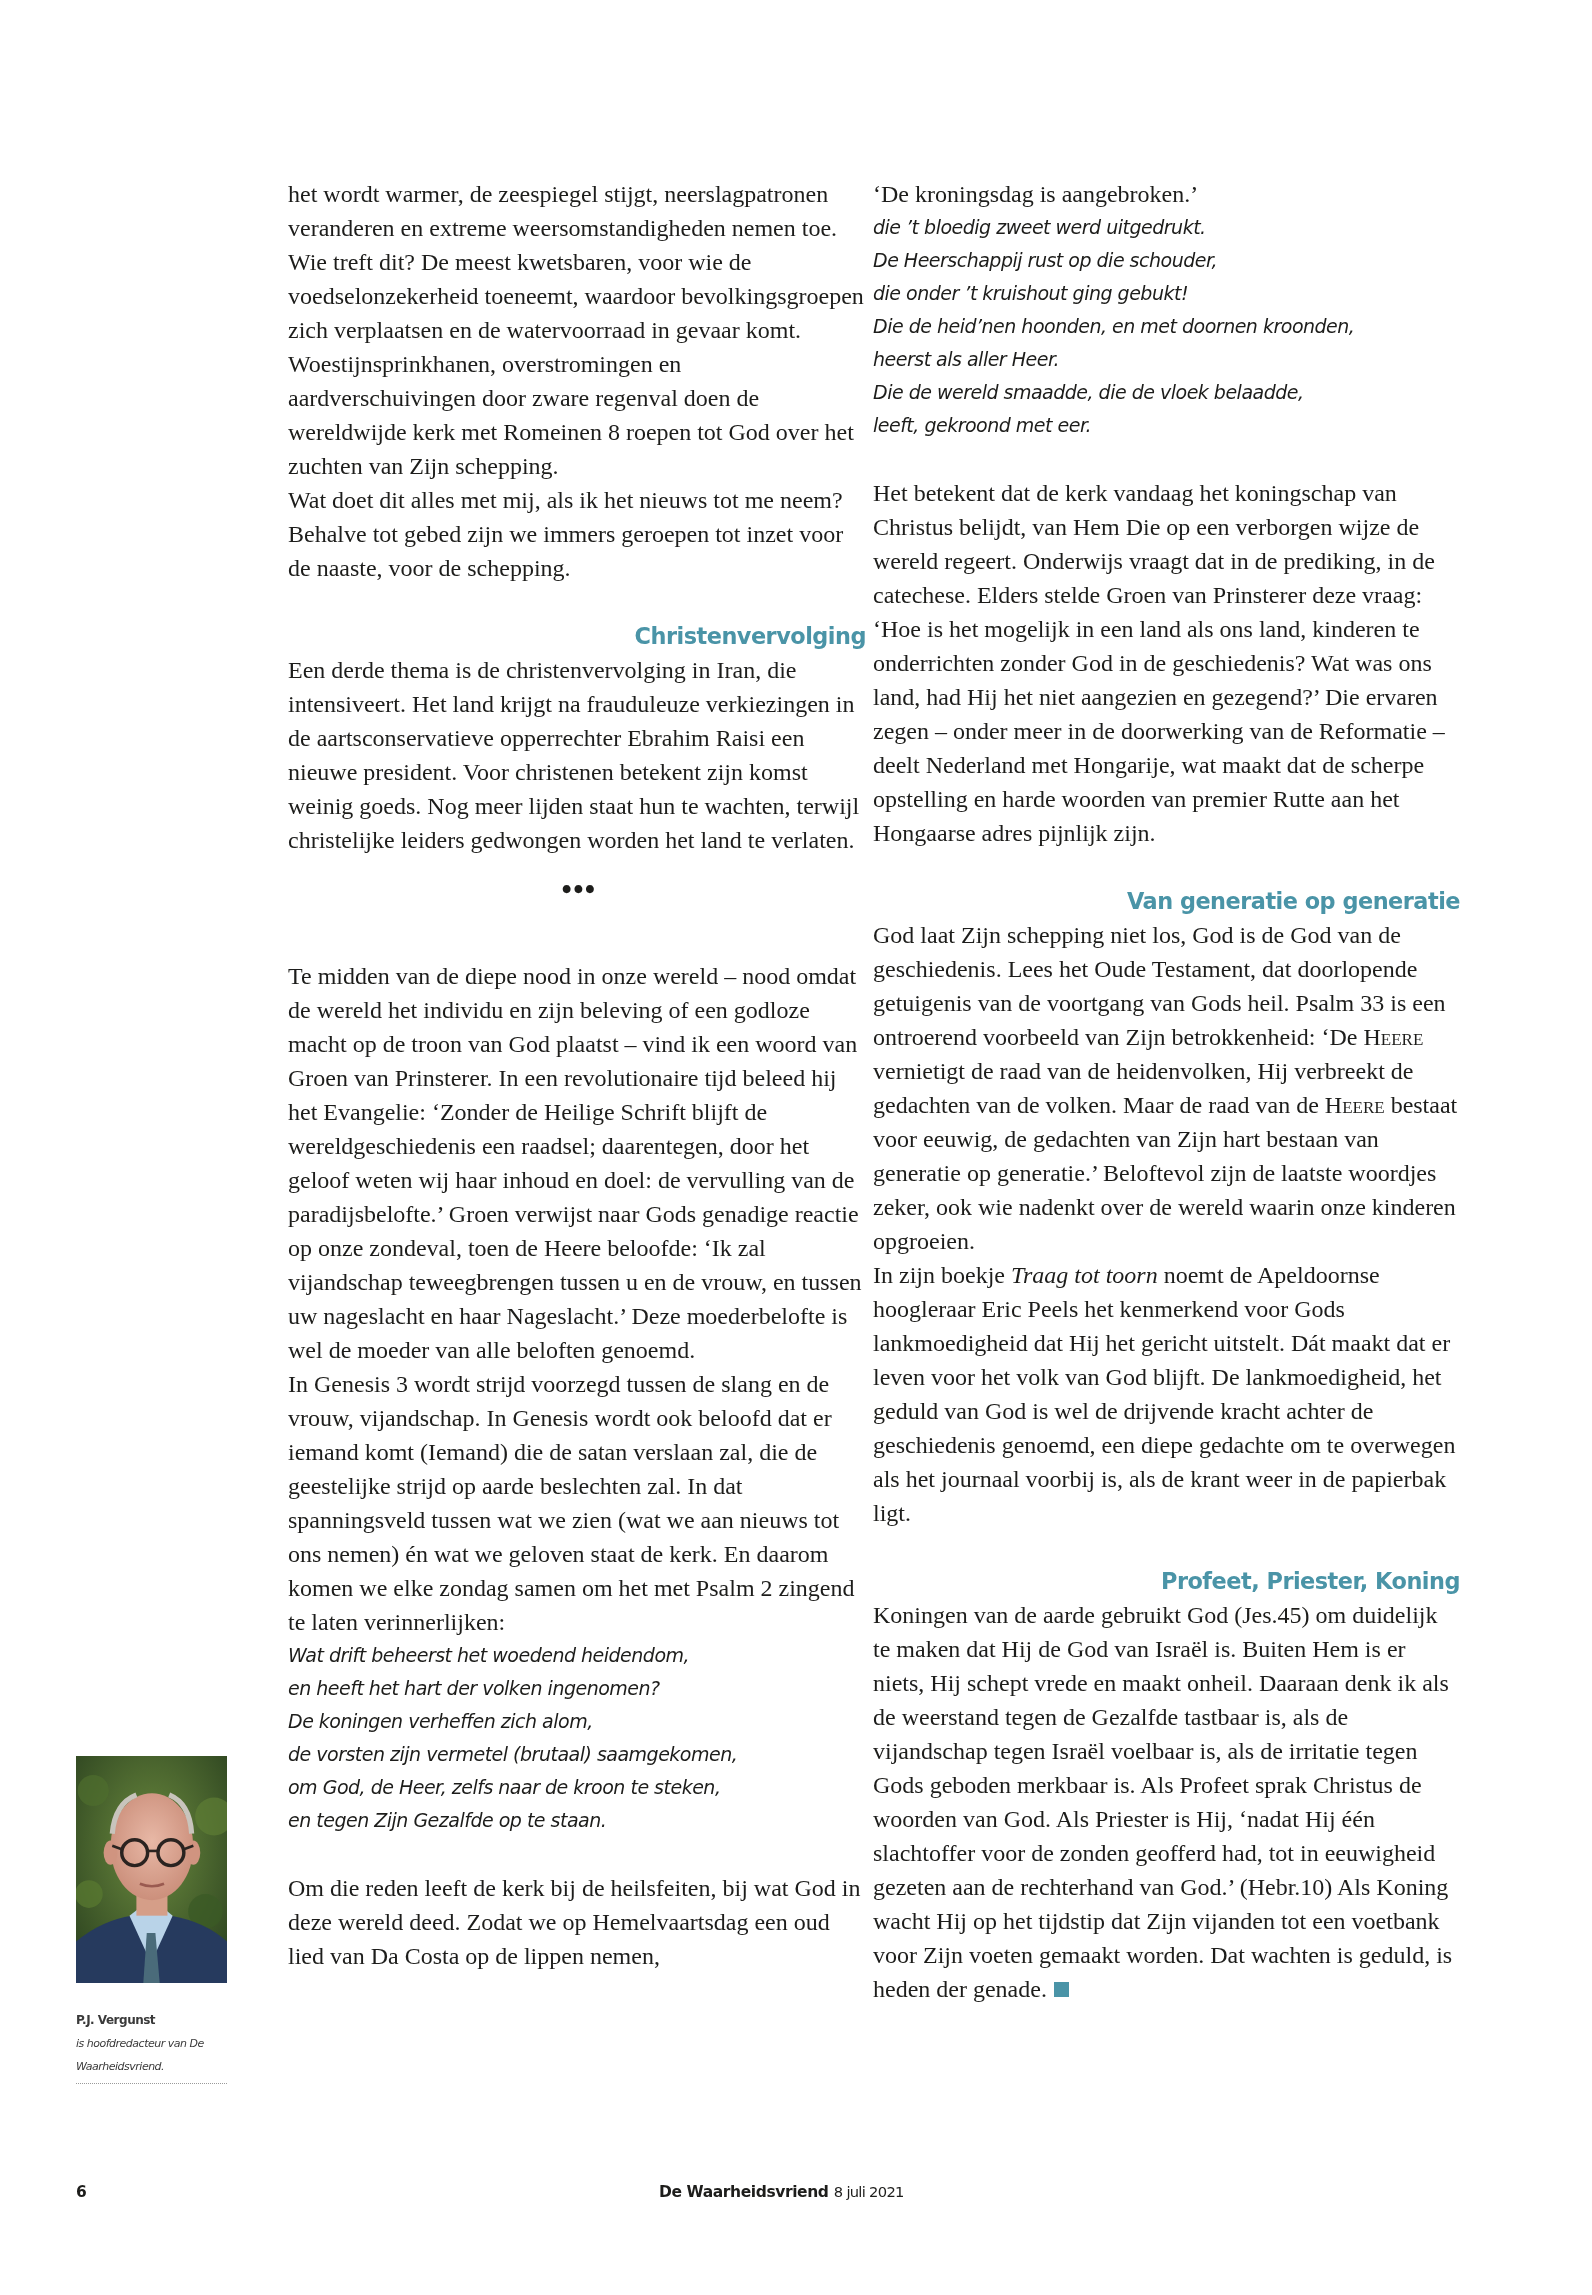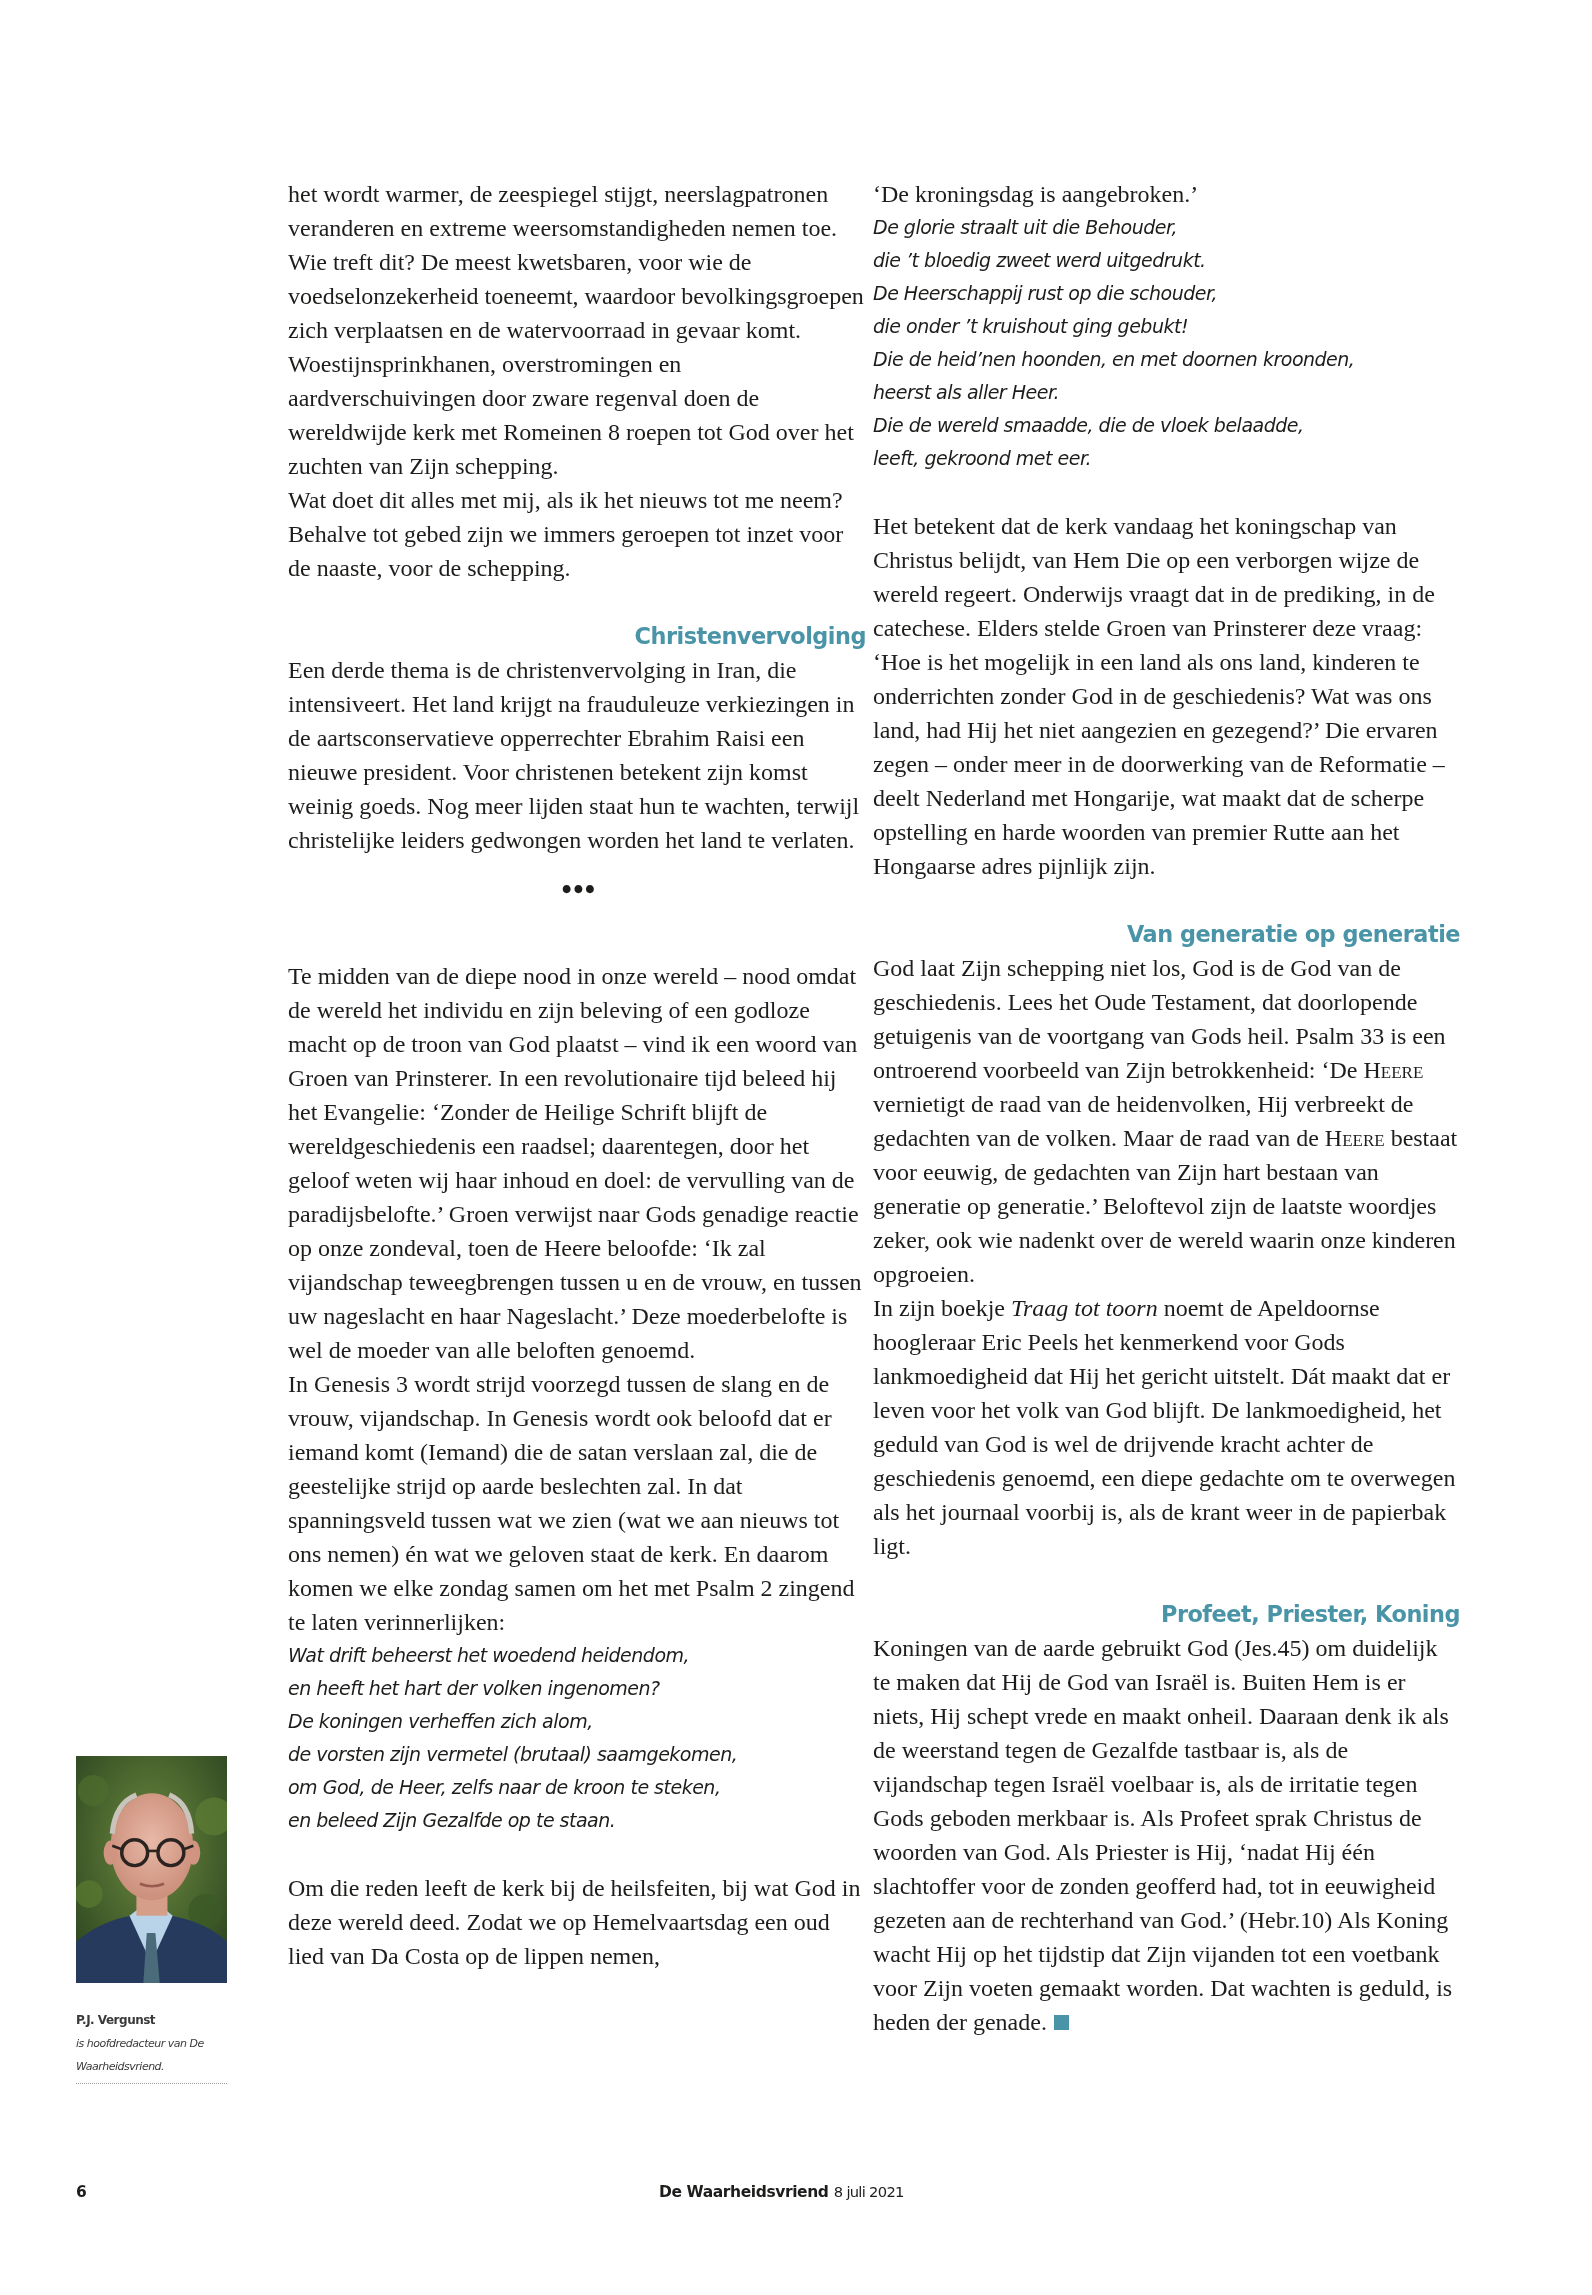--- a/index.html
+++ b/index.html
@@ -40,30 +40,29 @@
 
   <p>Te midden van de diepe nood in onze wereld – nood omdat de wereld het individu en zijn beleving of een godloze macht op de troon van God plaatst – vind ik een woord van Groen van Prinsterer. In een revolutionaire tijd beleed hij het Evangelie: ‘Zonder de Heilige Schrift blijft de wereldgeschiedenis een raadsel; daarentegen, door het geloof weten wij haar inhoud en doel: de vervulling van de paradijsbelofte.’ Groen verwijst naar Gods genadige reactie op onze zondeval, toen de Heere beloofde: ‘Ik zal vijandschap teweegbrengen tussen u en de vrouw, en tussen uw nageslacht en haar Nageslacht.’ Deze moederbelofte is wel de moeder van alle beloften genoemd.</p>
 
   <p>In Genesis 3 wordt strijd voorzegd tussen de slang en de vrouw, vijandschap. In Genesis wordt ook beloofd dat er iemand komt (Iemand) die de satan verslaan zal, die de geestelijke strijd op aarde beslechten zal. In dat spanningsveld tussen wat we zien (wat we aan nieuws tot ons nemen) én wat we geloven staat de kerk. En daarom komen we elke zondag samen om het met Psalm 2 zingend te laten verinnerlijken:</p>
   <div class="verse">
     <div>Wat drift beheerst het woedend heidendom,</div>
     <div>en heeft het hart der volken ingenomen?</div>
     <div>De koningen verheffen zich alom,</div>
     <div>de vorsten zijn vermetel (brutaal) saamgekomen,</div>
     <div>om God, de Heer, zelfs naar de kroon te steken,</div>
-    <div>en beleed Zijn Gezalfde op te staan.</div>
+    <div>en tegen Zijn Gezalfde op te staan.</div>
   </div>
   <div class="gap"></div>
   <p>Om die reden leeft de kerk bij de heilsfeiten, bij wat God in deze wereld deed. Zodat we op Hemelvaartsdag een oud lied van Da Costa op de lippen nemen,</p>
 </div>
 
 <div class="col col-right">
   <p>‘De kroningsdag is aangebroken.’</p>
   <div class="verse">
-    <div>De glorie straalt uit die Behouder,</div>
     <div>die ’t bloedig zweet werd uitgedrukt.</div>
     <div>De Heerschappij rust op die schouder,</div>
     <div>die onder ’t kruishout ging gebukt!</div>
     <div>Die de heid’nen hoonden, en met doornen kroonden,</div>
     <div>heerst als aller Heer.</div>
     <div>Die de wereld smaadde, die de vloek belaadde,</div>
     <div>leeft, gekroond met eer.</div>
   </div>
   <div class="gap"></div>
   <p>Het betekent dat de kerk vandaag het koningschap van Christus belijdt, van Hem Die op een verborgen wijze de wereld regeert. Onderwijs vraagt dat in de prediking, in de catechese. Elders stelde Groen van Prinsterer deze vraag: ‘Hoe is het mogelijk in een land als ons land, kinderen te onderrichten zonder God in de geschiedenis? Wat was ons land, had Hij het niet aangezien en gezegend?’ Die ervaren zegen – onder meer in de doorwerking van de Reformatie – deelt Nederland met Hongarije, wat maakt dat de scherpe opstelling en harde woorden van premier Rutte aan het Hongaarse adres pijnlijk zijn.</p>

